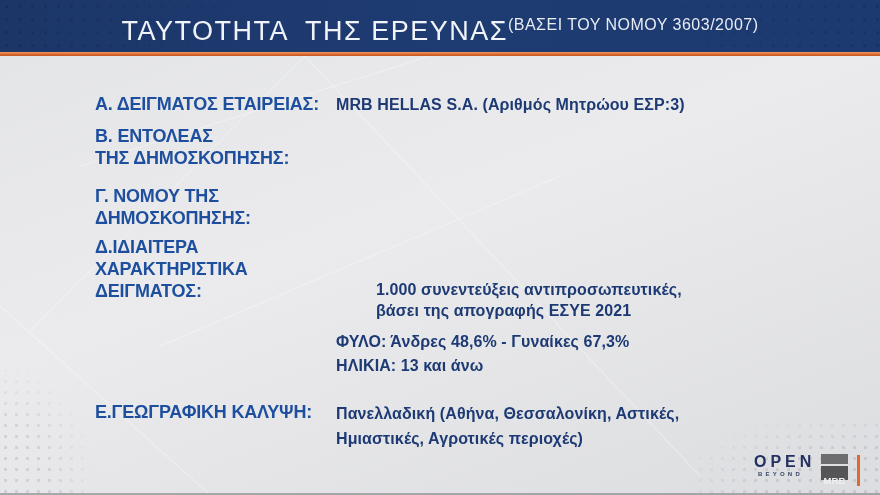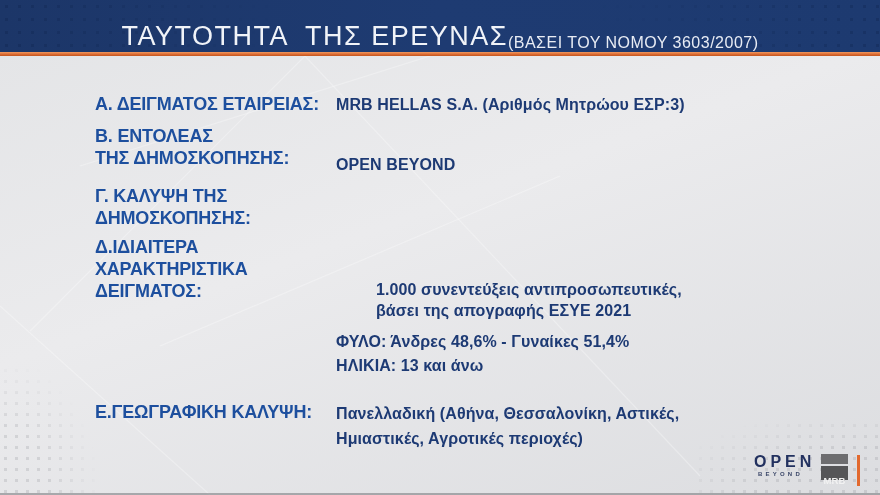--- a/index.html
+++ b/index.html
@@ -14,21 +14,21 @@
     background:linear-gradient(90deg,#1c3668 0%,#1e3b72 50%,#1d3a70 100%);
   }
   .header-dots{
     position:absolute;inset:0;
     background-image:radial-gradient(rgba(9,28,66,.9) 1.5px,transparent 1.6px);
     background-size:13px 13px;opacity:.28;
     -webkit-mask-image:linear-gradient(90deg,#000 0%,transparent 32%,transparent 68%,#000 100%);
             mask-image:linear-gradient(90deg,#000 0%,transparent 32%,transparent 68%,#000 100%);
   }
   .header-inner{
-    position:absolute;inset:0;display:flex;align-items:flex-end;justify-content:center;
+    position:absolute;inset:0;display:flex;align-items:flex-start;justify-content:center;
     padding-top:16px;box-sizing:border-box;
   }
   .title{
     color:#f0f3f8;font-size:27px;font-weight:400;letter-spacing:1.5px;white-space:pre;
   }
   .subtitle{
     color:#e8ecf4;font-size:16px;font-weight:400;letter-spacing:.5px;
   }
   .accent-strip{
     position:absolute;top:52px;left:0;width:880px;height:4px;
@@ -98,31 +98,30 @@
   </svg>
   <div class="corner-dots left"></div>
   <div class="corner-dots right"></div>
   <div class="bottom-edge"></div>
 
   <div class="lbl lbl-a">Α. ΔΕΙΓΜΑΤΟΣ ΕΤΑΙΡΕΙΑΣ:</div>
   <div class="val val-a">MRB HELLAS S.A. (Αριθμός Μητρώου ΕΣΡ:3)</div>
 
   <div class="lbl lbl-b">Β. ΕΝΤΟΛΕΑΣ
 ΤΗΣ ΔΗΜΟΣΚΟΠΗΣΗΣ:</div>
-  <div class="val val-b">OPEN BEYOND</div>
 
-  <div class="lbl lbl-c">Γ. ΚΑΛΥΨΗ ΤΗΣ
+  <div class="lbl lbl-c">Γ. ΝΟΜΟΥ ΤΗΣ
 ΔΗΜΟΣΚΟΠΗΣΗΣ:</div>
 
   <div class="lbl lbl-d">Δ.ΙΔΙΑΙΤΕΡΑ
 ΧΑΡΑΚΤΗΡΙΣΤΙΚΑ
 ΔΕΙΓΜΑΤΟΣ:</div>
   <div class="val val-d-main">1.000 συνεντεύξεις αντιπροσωπευτικές,
 βάσει της απογραφής ΕΣΥΕ 2021</div>
-  <div class="val val-d-gender">ΦΥΛΟ: Άνδρες 48,6% - Γυναίκες 51,4%</div>
+  <div class="val val-d-gender">ΦΥΛΟ: Άνδρες 48,6% - Γυναίκες 67,3%</div>
   <div class="val val-d-age">ΗΛΙΚΙΑ: 13 και άνω</div>
 
   <div class="lbl lbl-e">Ε.ΓΕΩΓΡΑΦΙΚΗ ΚΑΛΥΨΗ:</div>
   <div class="val val-e">Πανελλαδική (Αθήνα, Θεσσαλονίκη, Αστικές,
 Ημιαστικές, Αγροτικές περιοχές)</div>
 
   <div class="open-logo">
     <div class="open-word">OPEN</div>
     <div class="open-sub">BEYOND</div>
   </div>

